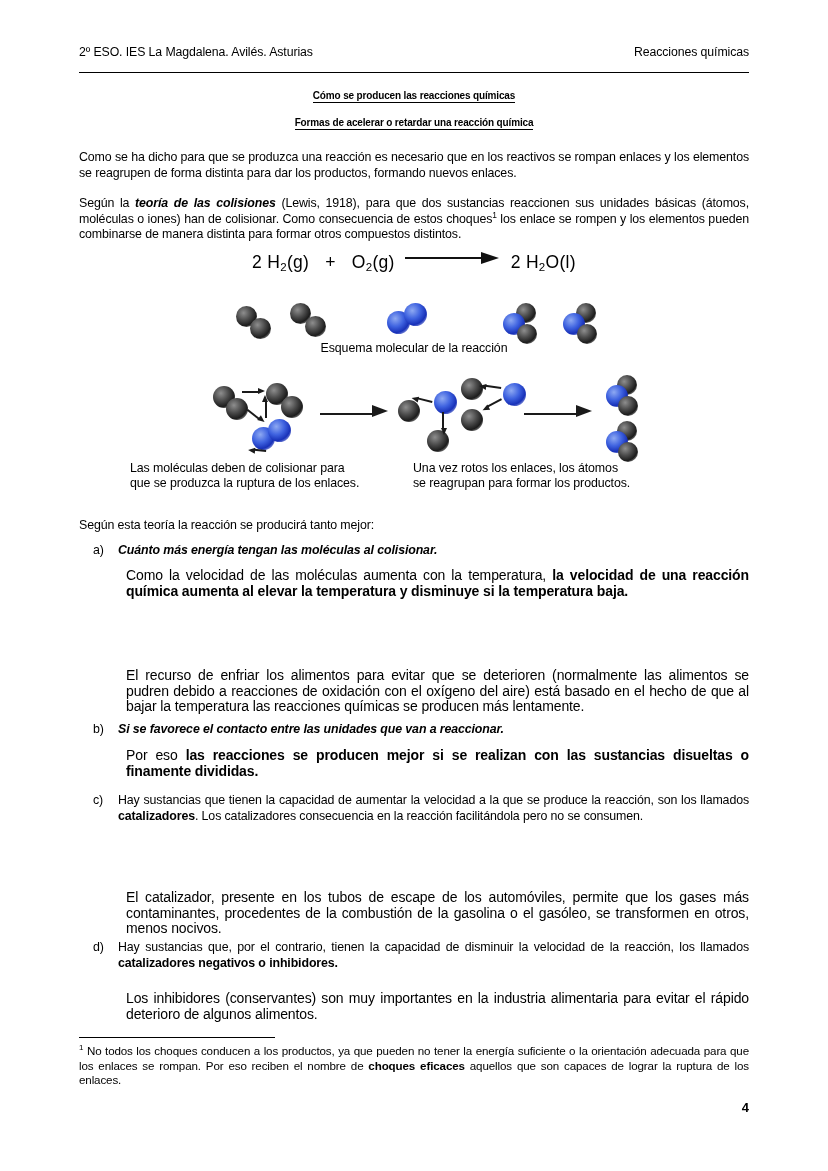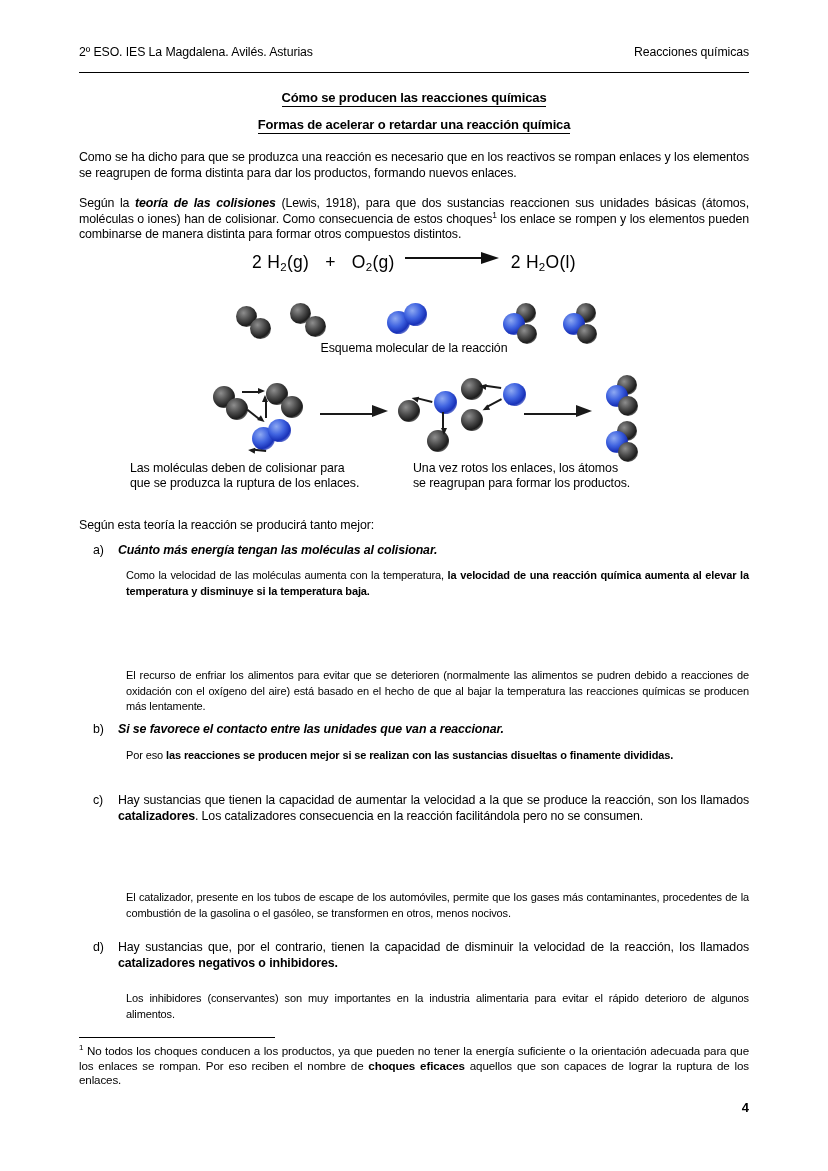--- a/index.html
+++ b/index.html
@@ -42,21 +42,21 @@
     height: 1px;
     background: #000;
   }
   
   .doc-title {
     position: absolute;
     left: 0;
     width: 828px;
     text-align: center;
     font-weight: bold;
-    font-size: 13px;
+    font-size: 10px;
     letter-spacing: -0.15px;
   }
   .doc-title span {
     border-bottom: 1.3px solid #000;
     padding-bottom: 1px;
   }
   #title1 { top: 90px; }
   #title2 { top: 117px; }
 
   
@@ -87,21 +87,21 @@
     width: 25px;
     flex: 0 0 25px;
     font-weight: normal;
     font-style: normal;
   }
   .li .bd { flex: 1 1 auto; }
   .sub {
     position: absolute;
     left: 126px;
     width: 623px;
-    font-size: 11px;
+    font-size: 14px;
     line-height: 15.6px;
     text-align: justify;
     letter-spacing: -0.12px;
   }
 
   
   .fn-rule {
     position: absolute;
     left: 79px;
     top: 1037px;

